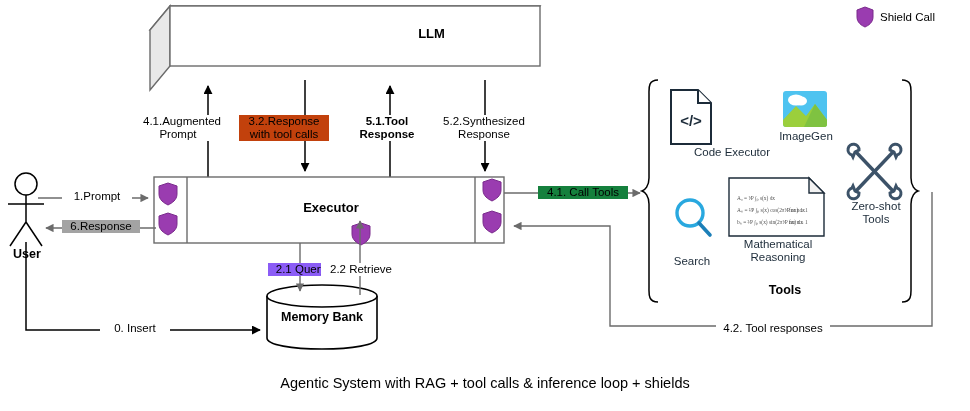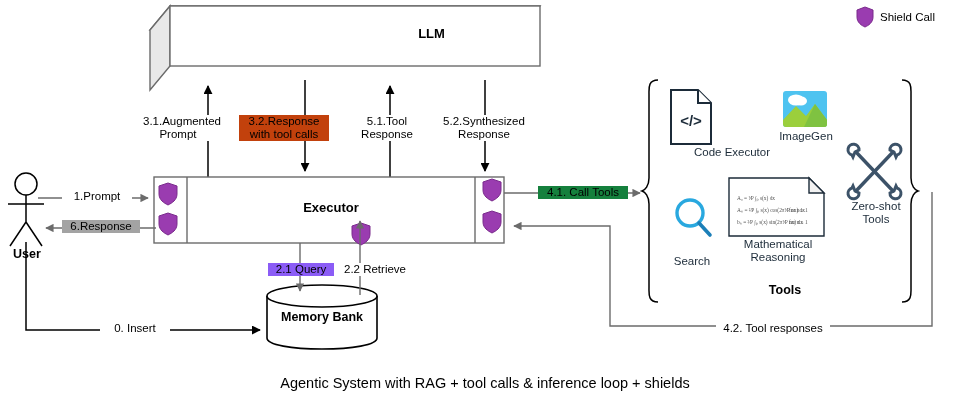--- a/index.html
+++ b/index.html
@@ -48,25 +48,25 @@
       <path class="nmb" d="M 68 111 L 68 20" marker-end="url(#ah)"></path>
 
       <path class="nmb" d="M 165 14 L 165 105" marker-end="url(#ah)"></path>
 
       <path class="nmb" d="M 250 111 L 250 20" marker-end="url(#ah)"></path>
 
       <path class="nmb" d="M 345 14 L 345 105" marker-end="url(#ah)"></path>
     </svg>
   </div>
 
-  <div class="abs lbl" style="left:143px;top:115px;width:70px;background:#fff;">3.1.Augmented
+  <div class="abs lbl" style="left:143px;top:115px;width:70px;background:#fff;">4.1.Augmented
 Prompt</div>
   <div class="abs lbl" style="left:239px;top:115px;width:90px;background:#c2410c;">3.2.Response
 with tool calls</div>
-  <div class="abs lbl" style="left:352px;top:115px;width:70px;background:#fff;">5.1.Tool
+  <div class="abs lbl" style="left:352px;top:115px;width:70px;background:#fff;font-weight:bold;">5.1.Tool
 Response</div>
   <div class="abs lbl" style="left:434px;top:115px;width:100px;background:#fff;">5.2.Synthesized
 Response</div>
 
   <div class="abs" style="left:152px;top:175px;">
     <svg width="354" height="70">
       <rect class="boxline" x="2" y="2" width="350" height="66"></rect>
       <line x1="35" y1="2" x2="35" y2="68" stroke="#6b6b6b" stroke-width="1.4"></line>
       <line x1="323" y1="2" x2="323" y2="68" stroke="#6b6b6b" stroke-width="1.4"></line>
     </svg>
@@ -129,21 +129,21 @@
     <div class="abs lbl lbl-b" style="left:0px;top:27px;width:116px;font-size:12.5px;">Memory Bank</div>
   </div>
 
   <div class="abs" style="left:290px;top:243px;">
     <svg width="90" height="58">
       <path class="nm" d="M 10 0 L 10 48" marker-end="url(#ahg)"></path>
       <path class="nm" d="M 70 52 L 70 -22" marker-end="url(#ahg)"></path>
     </svg>
   </div>
   <div class="abs lbl" style="left:268px;top:263px;width:66px;background:#8b5cf6;">2.1 Query</div>
-  <div class="abs lbl" style="left:335px;top:263px;width:80px;background:#fff;">2.2 Retrieve</div>
+  <div class="abs lbl" style="left:321px;top:263px;width:80px;background:#fff;">2.2 Retrieve</div>
 
   <div class="abs" style="left:20px;top:240px;">
     <svg width="250" height="100">
       <path class="nmb" d="M 6 2 L 6 90 L 240 90" marker-end="url(#ah)"></path>
     </svg>
   </div>
   <div class="abs lbl" style="left:100px;top:322px;width:70px;background:#fff;">0. Insert</div>
 
   <div class="abs" style="left:640px;top:78px;">
     <svg width="22" height="228">

